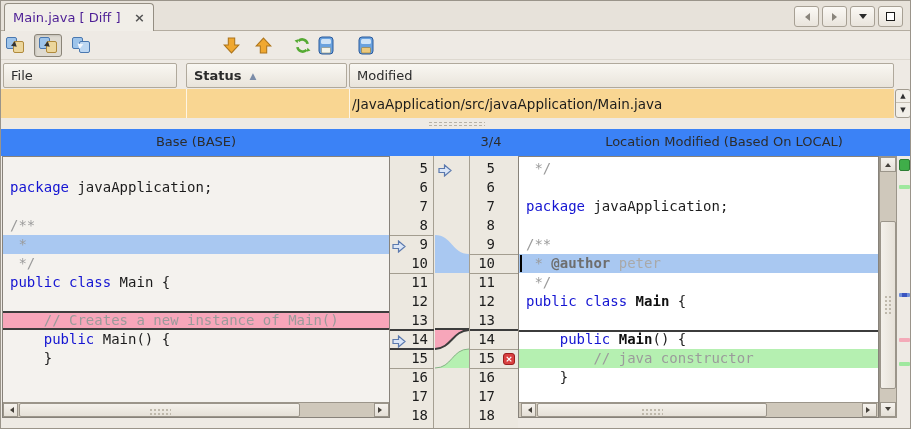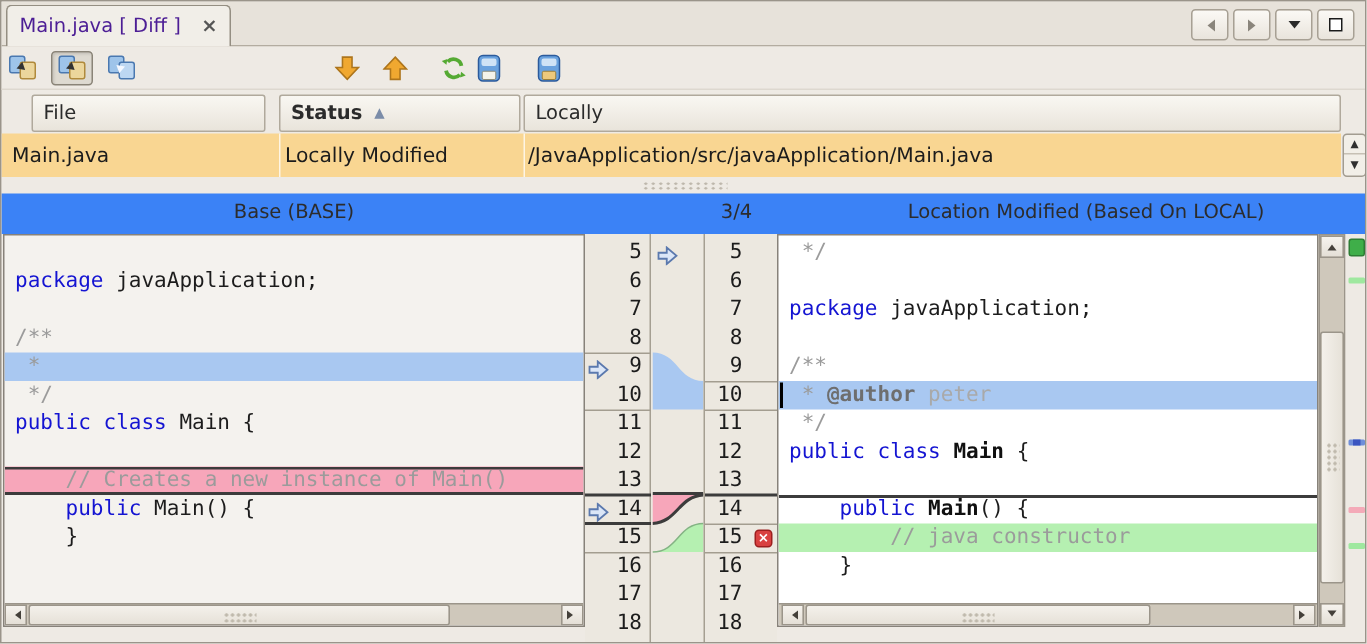--- a/index.html
+++ b/index.html
@@ -172,34 +172,32 @@
     </div>
     <div class="tbtn" style="left:352px;width:25px">
       <svg width="16" height="19" viewBox="0 0 16 19">
         <rect x="1" y="1" width="14" height="17" rx="3" fill="#6aa2de" stroke="#2b5a9b"></rect>
         <rect x="3" y="3" width="10" height="5" rx="1.5" fill="#cfe3f6"></rect>
         <rect x="3.5" y="11.5" width="9" height="5.5" rx="1" fill="#ecc97c" stroke="#9a7a2e" stroke-width=".6"></rect>
       </svg>
     </div>
   </div>
 
-  <div class="thdr" style="left:20px;width:156px">
+  <div class="thdr" style="left:2px;width:174px">
     <span>File</span>
   </div>
   <div class="thdr" style="left:185px;width:161px;font-weight:bold">
     <span>Status</span>
     <span class="sort">▲</span>
   </div>
   <div class="thdr" style="left:348px;width:545px">
-    <span>Locally</span>
+    <span>Modified</span>
   </div>
 
   <div class="sel-row">
-    <div class="cell" style="left:7px;width:175px">Main.java</div>
-    <div class="cell" style="left:189px;width:155px">Locally Modified</div>
     <div class="cell" style="left:351px;width:540px">/JavaApplication/src/javaApplication/Main.java</div>
     <div class="vsep" style="left:185px"></div>
     <div class="vsep" style="left:348px"></div>
   </div>
   <div class="spinner">
     <div class="half">▲</div>
     <div class="half">▼</div>
   </div>
 
   <div class="splitter">

